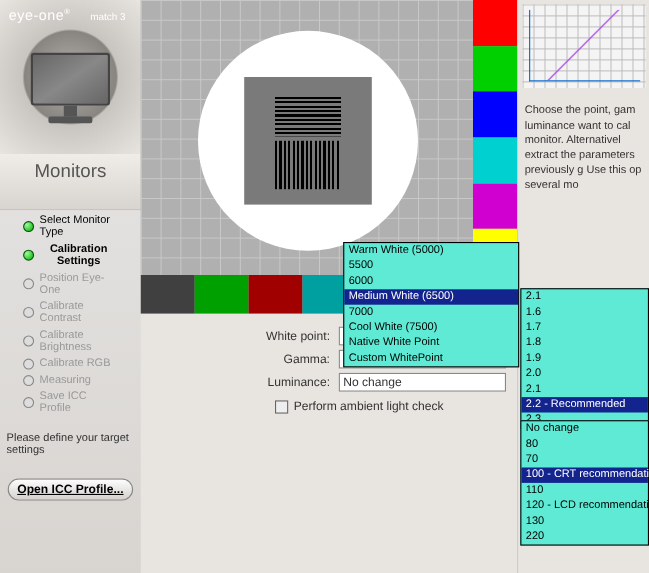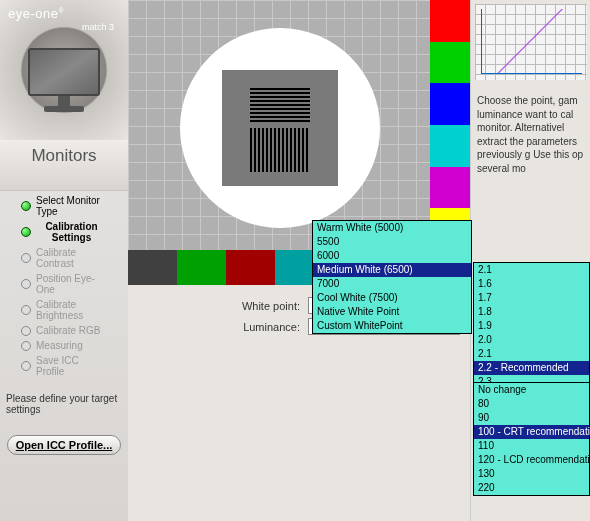--- a/index.html
+++ b/index.html
@@ -2,21 +2,21 @@
 <html><head>
 <meta charset="utf-8">
 <style>
 * { margin: 0; padding: 0; box-sizing: border-box; font-family: Arial, Helvetica, sans-serif; }
 body { background: #e8e4e0; width: 590px; height: 521px; overflow: hidden; position: relative; }
 
 .sidebar { position: absolute; left: 0; top: 0; width: 128px; height: 521px; background: linear-gradient(180deg, #e8e8e8 0%, #d8d4d0 100%); }
 .logo-area { width: 128px; height: 140px; background: radial-gradient(circle at center, #b0aca8 6%, #888480 44%, #c8c4c0 46%, #e8e4e0 100%); position: relative; }
 .logo-text { position: absolute; top: 6px; left: 8px; color: #fff; font-size: 13px; font-weight: normal; letter-spacing: 0.5px; }
 .logo-text .reg { font-size: 7px; vertical-align: super; }
-.logo-sub { color: #fff; font-size: 9px; position: absolute; top: 22px; right: 14px; }
+.logo-sub { color: #fff; font-size: 9px; position: absolute; top: 10px; right: 14px; }
 .monitor-illus { position: absolute; top: 48px; left: 24px; width: 80px; height: 70px; }
 .monitor-illus .screen { width: 72px; height: 48px; background: linear-gradient(145deg,#666,#888,#666); border: 2px solid #444; border-radius: 3px; margin: 0 auto; }
 .monitor-illus .stand { width: 12px; height: 10px; background: #555; margin: 0 auto; }
 .monitor-illus .base { width: 40px; height: 6px; background: #555; margin: 0 auto; border-radius: 2px; }
 
 .sidebar-title { text-align: center; font-size: 17px; color: #555; padding: 6px 0 24px; background: linear-gradient(180deg,#f0ece8,#d8d4d0); border-bottom: 1px solid #c8c4c0; }
 .steps { padding: 2px 0; }
 .step { display: flex; align-items: center; padding: 2px 21px; font-size: 10px; cursor: pointer; }
 .step .dot { width: 10px; height: 10px; border-radius: 50%; margin-right: 5px; flex-shrink: 0; border: 1px solid #888; background: #ddd; }
 .step.done .dot { background: radial-gradient(circle at 30% 30%,#9f9,#0a0); border-color: #050; }
@@ -74,25 +74,25 @@
     <div class="step done">
         <span class="dot"></span>
         <span>Select Monitor Type</span>
       </div>
     <div class="step done current">
         <span class="dot"></span>
         <span>Calibration Settings</span>
       </div>
     <div class="step disabled">
         <span class="dot"></span>
-        <span>Calibrate Contrast</span>
+        <span>Position Eye-One</span>
       </div>
     <div class="step disabled">
         <span class="dot"></span>
-        <span>Position Eye-One</span>
+        <span>Calibrate Contrast</span>
       </div>
     <div class="step disabled">
         <span class="dot"></span>
         <span>Calibrate Brightness</span>
       </div>
     <div class="step disabled">
         <span class="dot"></span>
         <span>Calibrate RGB</span>
       </div>
     <div class="step disabled">
@@ -134,22 +134,30 @@
     </div>
   </div>
 </div>
 
 <div class="formarea">
   <div class="formrow">
     <label>White point:</label>
     <div class="val">Medium White (6500)</div>
   </div>
   <div class="formrow">
+    <label>Gamma:</label>
+    <div class="val">2.2 - Recommended</div>
+  </div>
+  <div class="formrow">
     <label>Luminance:</label>
     <div class="val">No change</div>
+  </div>
+  <div class="check">
+    <div class="cb"></div>
+    <span>Perform ambient light check</span>
   </div>
 </div>
 
 <div class="rightpane">
   <div class="gridthumb"></div>
   <div class="helptext">Choose the point, gam luminance want to cal monitor.
 
 Alternativel extract the parameters previously g Use this op several mo</div>
 </div>
 
@@ -170,19 +178,19 @@
     <div>1.8</div>
     <div>1.9</div>
     <div>2.0</div>
     <div>2.1</div>
     <div class="sel">2.2 - Recommended</div>
     <div>2.3</div>
   </div>
 <div class="dd lm-dd" id="lm-dd">
     <div>No change</div>
     <div>80</div>
-    <div>90</div>
+    <div>70</div>
     <div class="sel">100 - CRT recommendation</div>
     <div>110</div>
     <div>120 - LCD recommendation</div>
     <div>130</div>
     <div>220</div>
   </div>
 
 </body></html>

